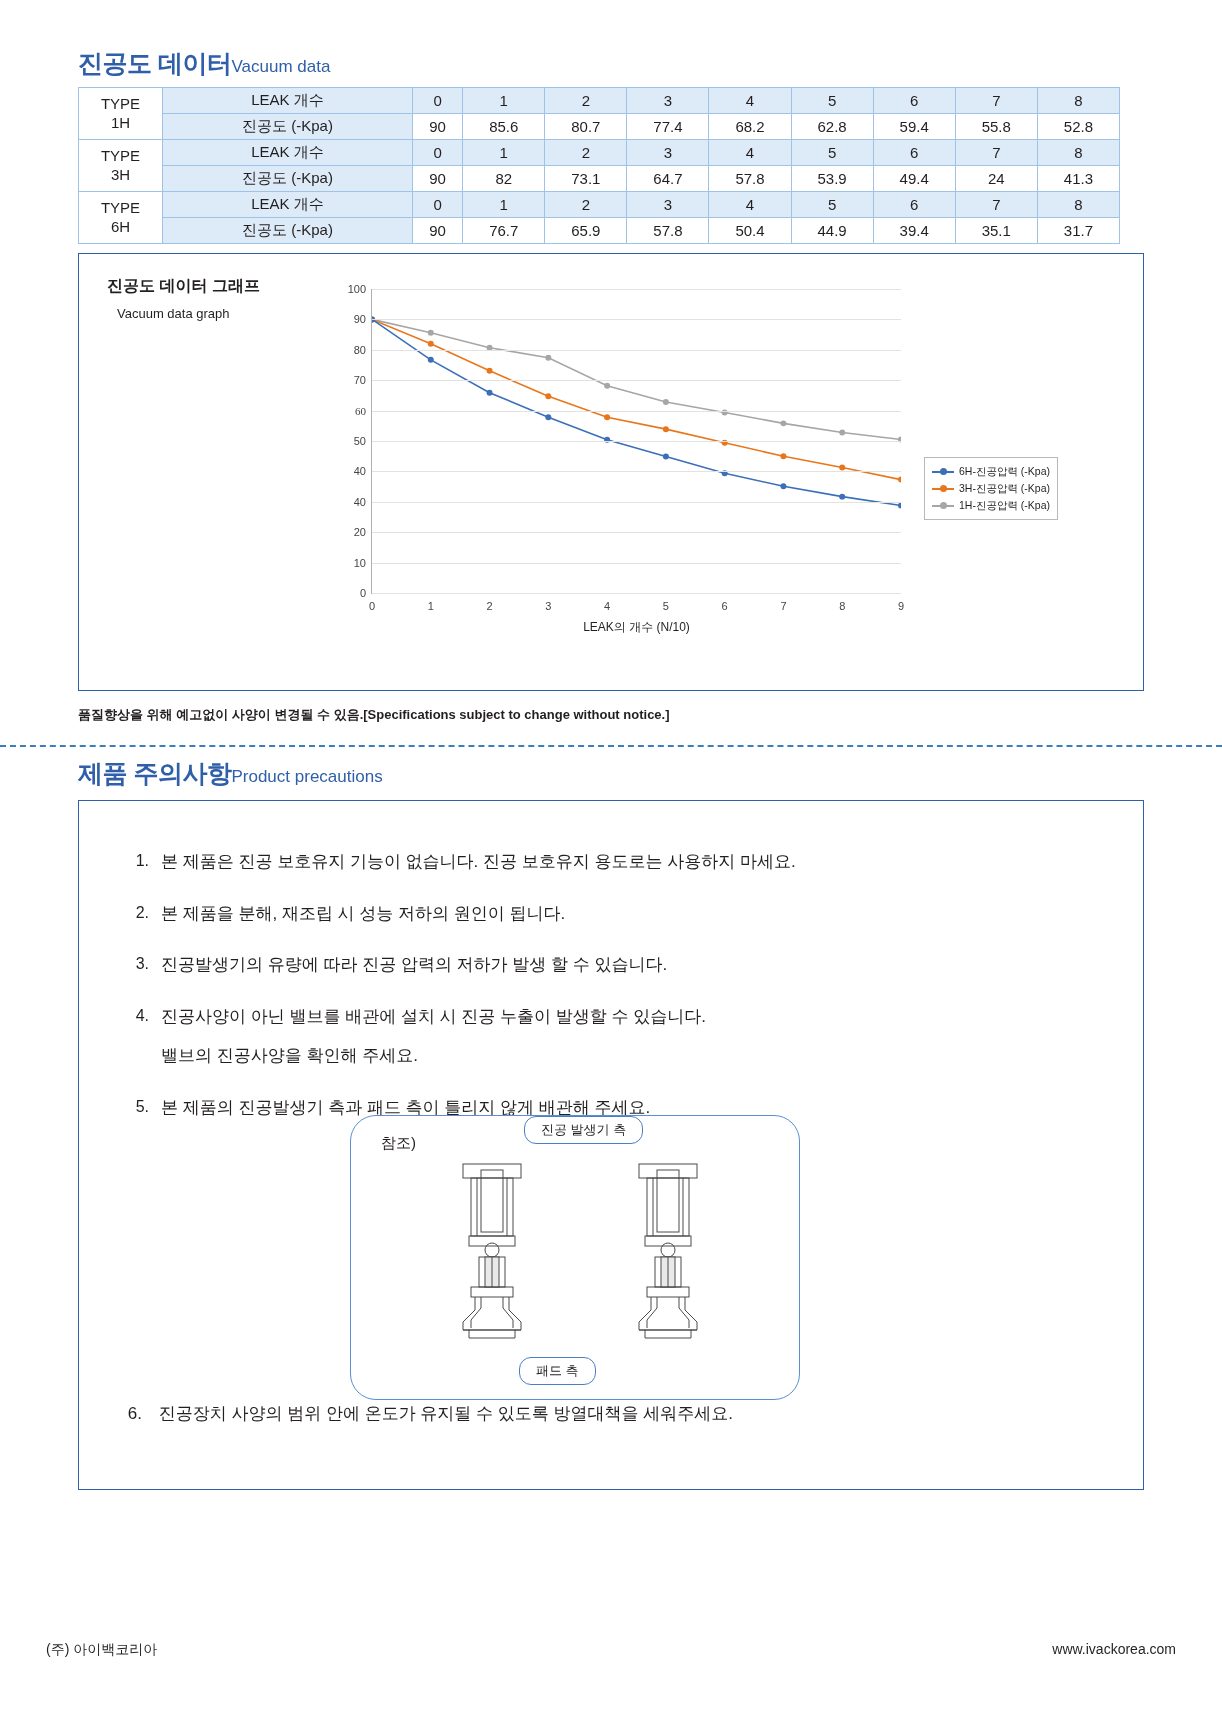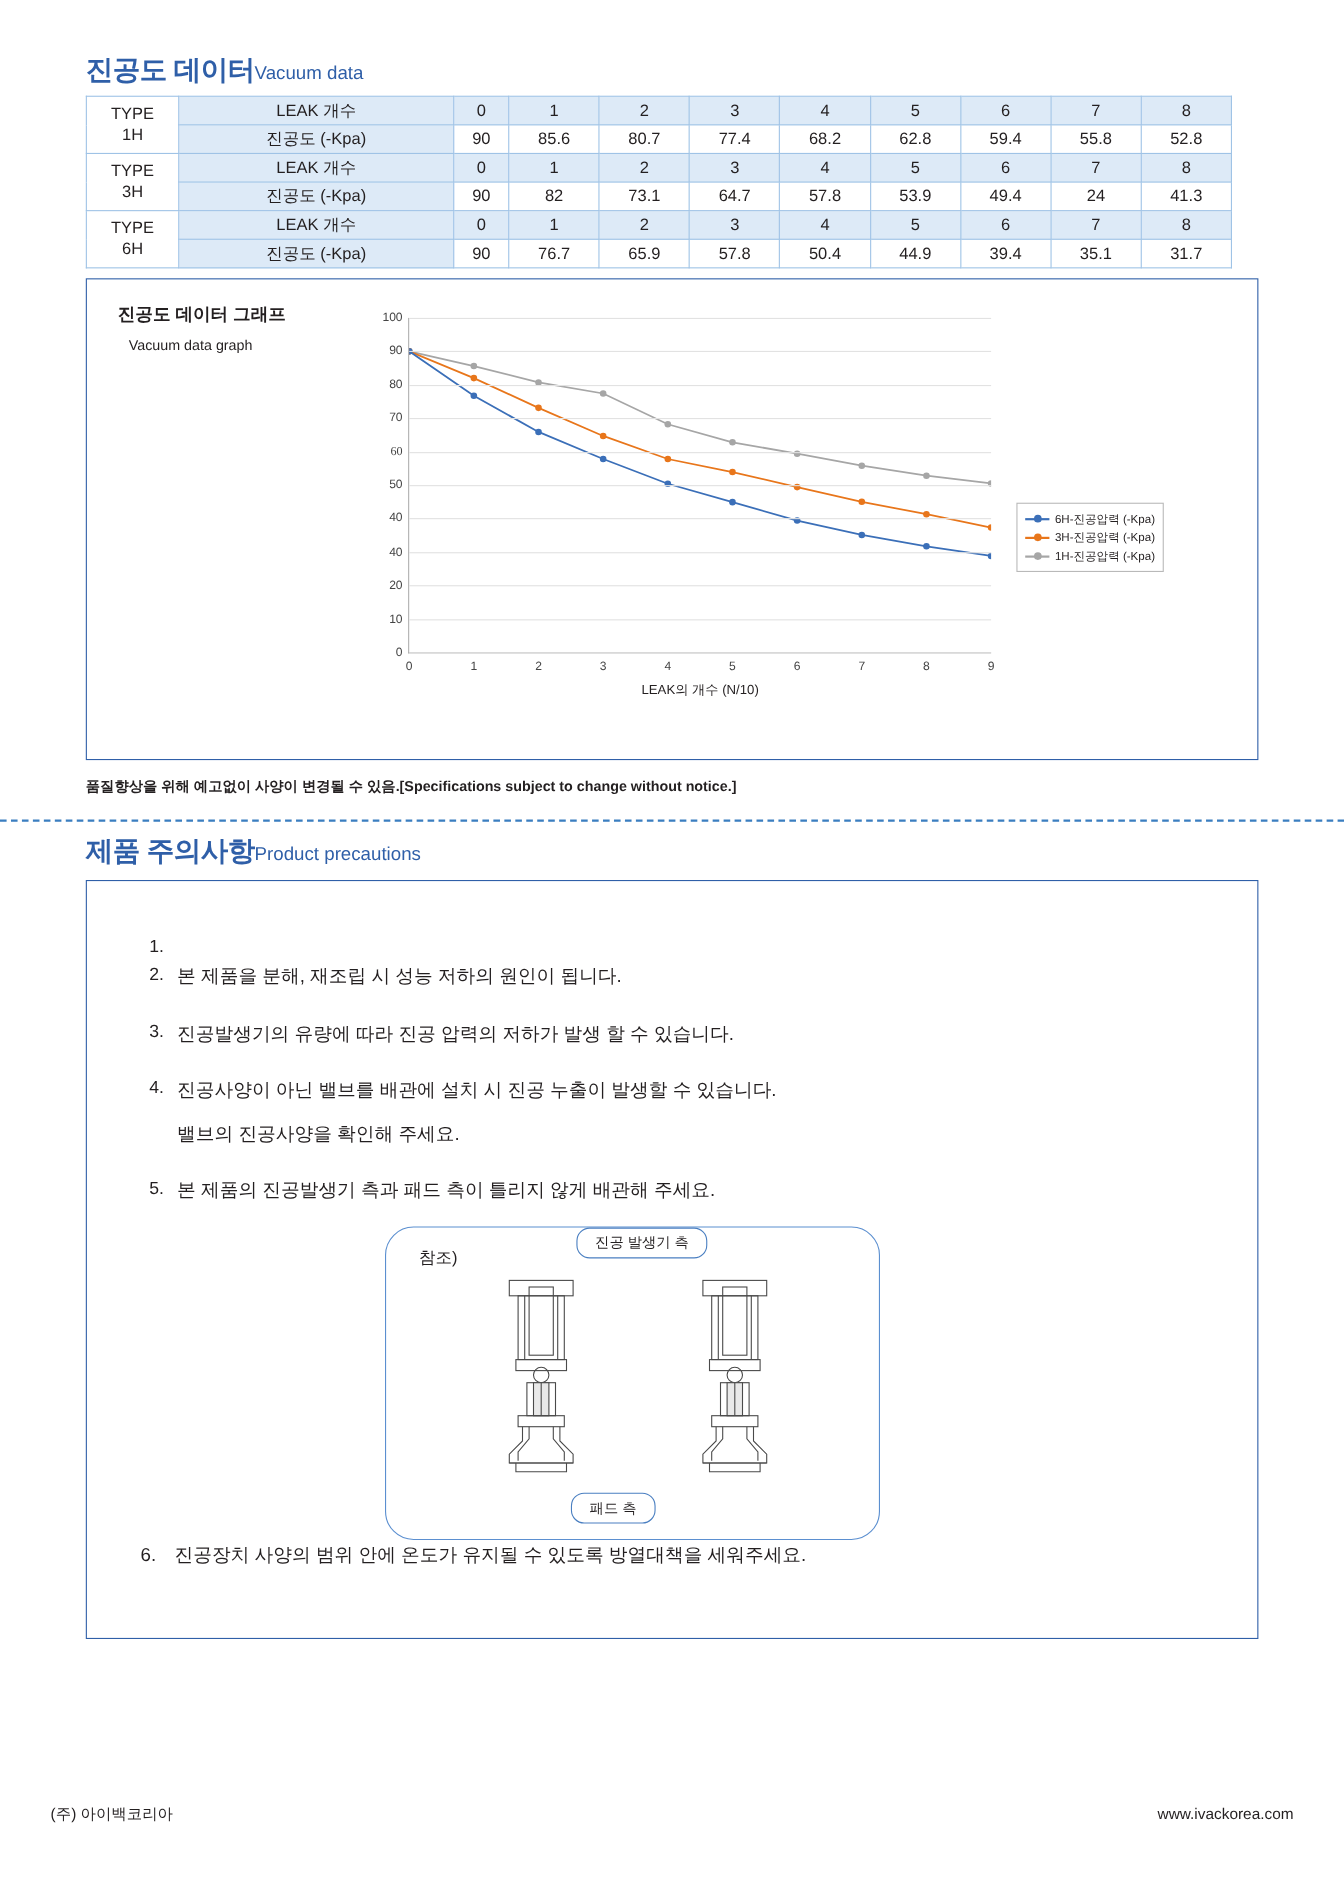--- a/index.html
+++ b/index.html
@@ -290,20 +290,21 @@
 
 <div class="title-row prec-title">
   <span class="title-ko">제품 주의사항</span>
   <span class="title-en">Product precautions</span>
 </div>
 
 <div class="prec-box">
   <ol class="prec">
     <li>
       <span class="num">1.</span>
+      <span>본 제품은 진공 보호유지 기능이 없습니다. 진공 보호유지 용도로는 사용하지 마세요.</span>
     </li>
     <li>
       <span class="num">2.</span>
       <span>본 제품을 분해, 재조립 시 성능 저하의 원인이 됩니다.</span>
     </li>
     <li>
       <span class="num">3.</span>
       <span>진공발생기의 유량에 따라 진공 압력의 저하가 발생 할 수 있습니다.</span>
     </li>
     <li>

